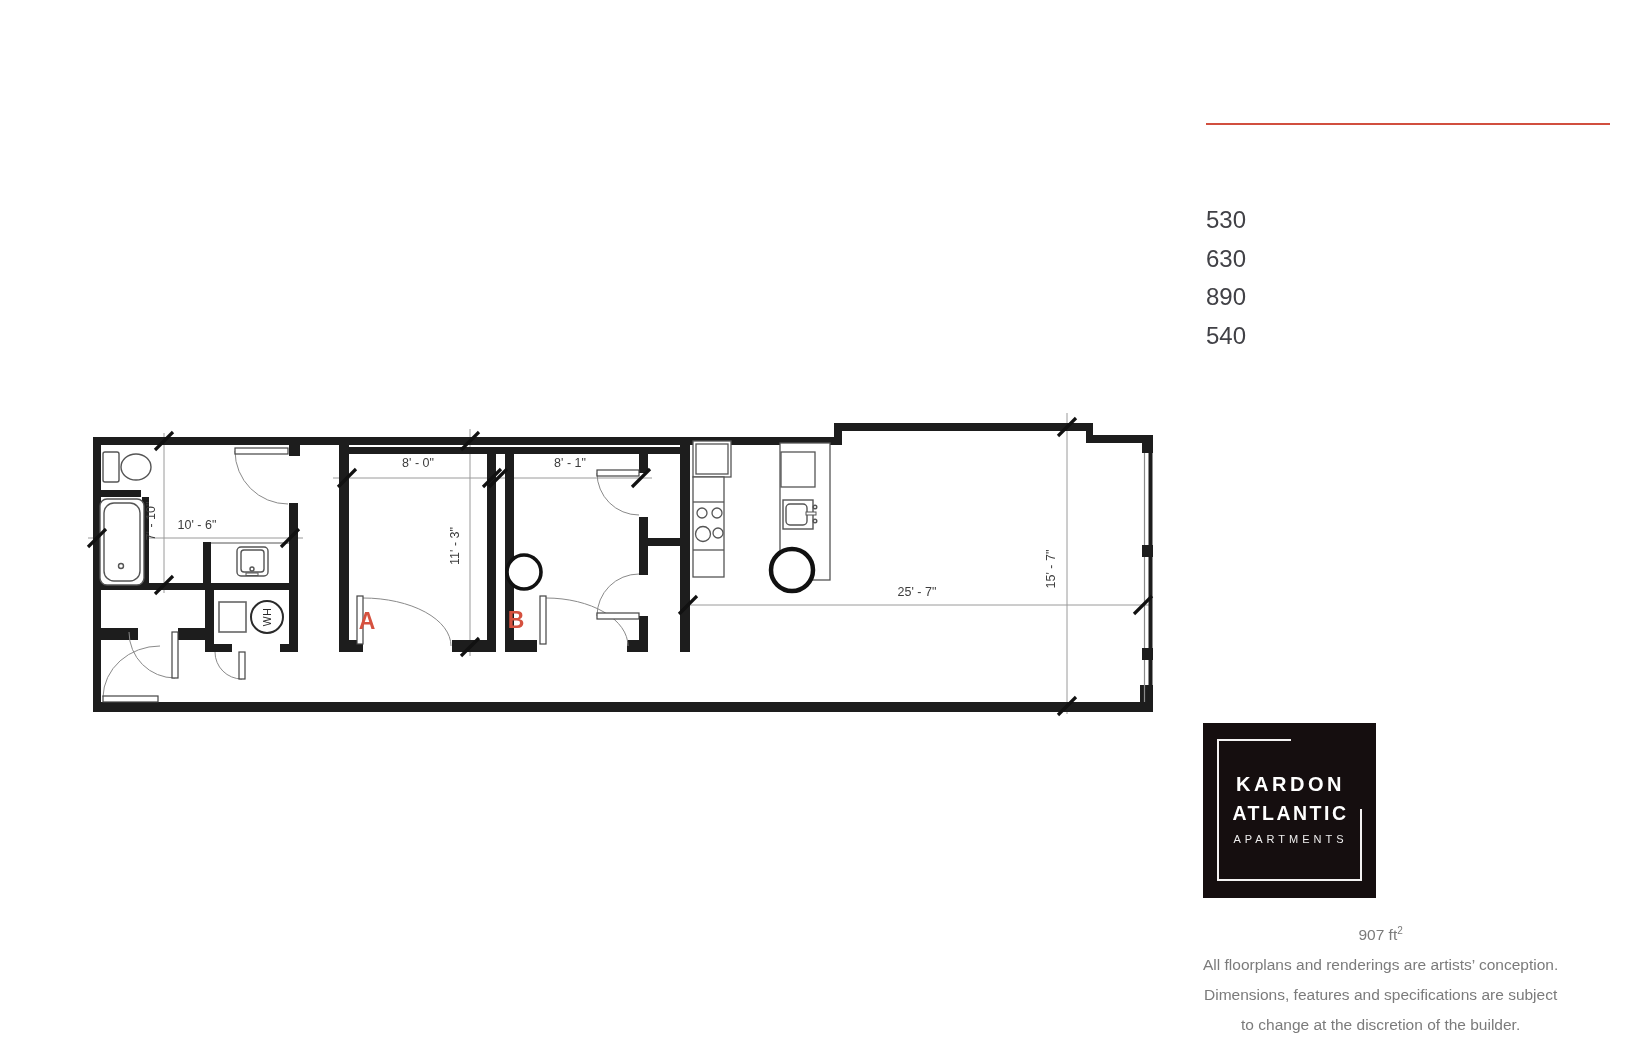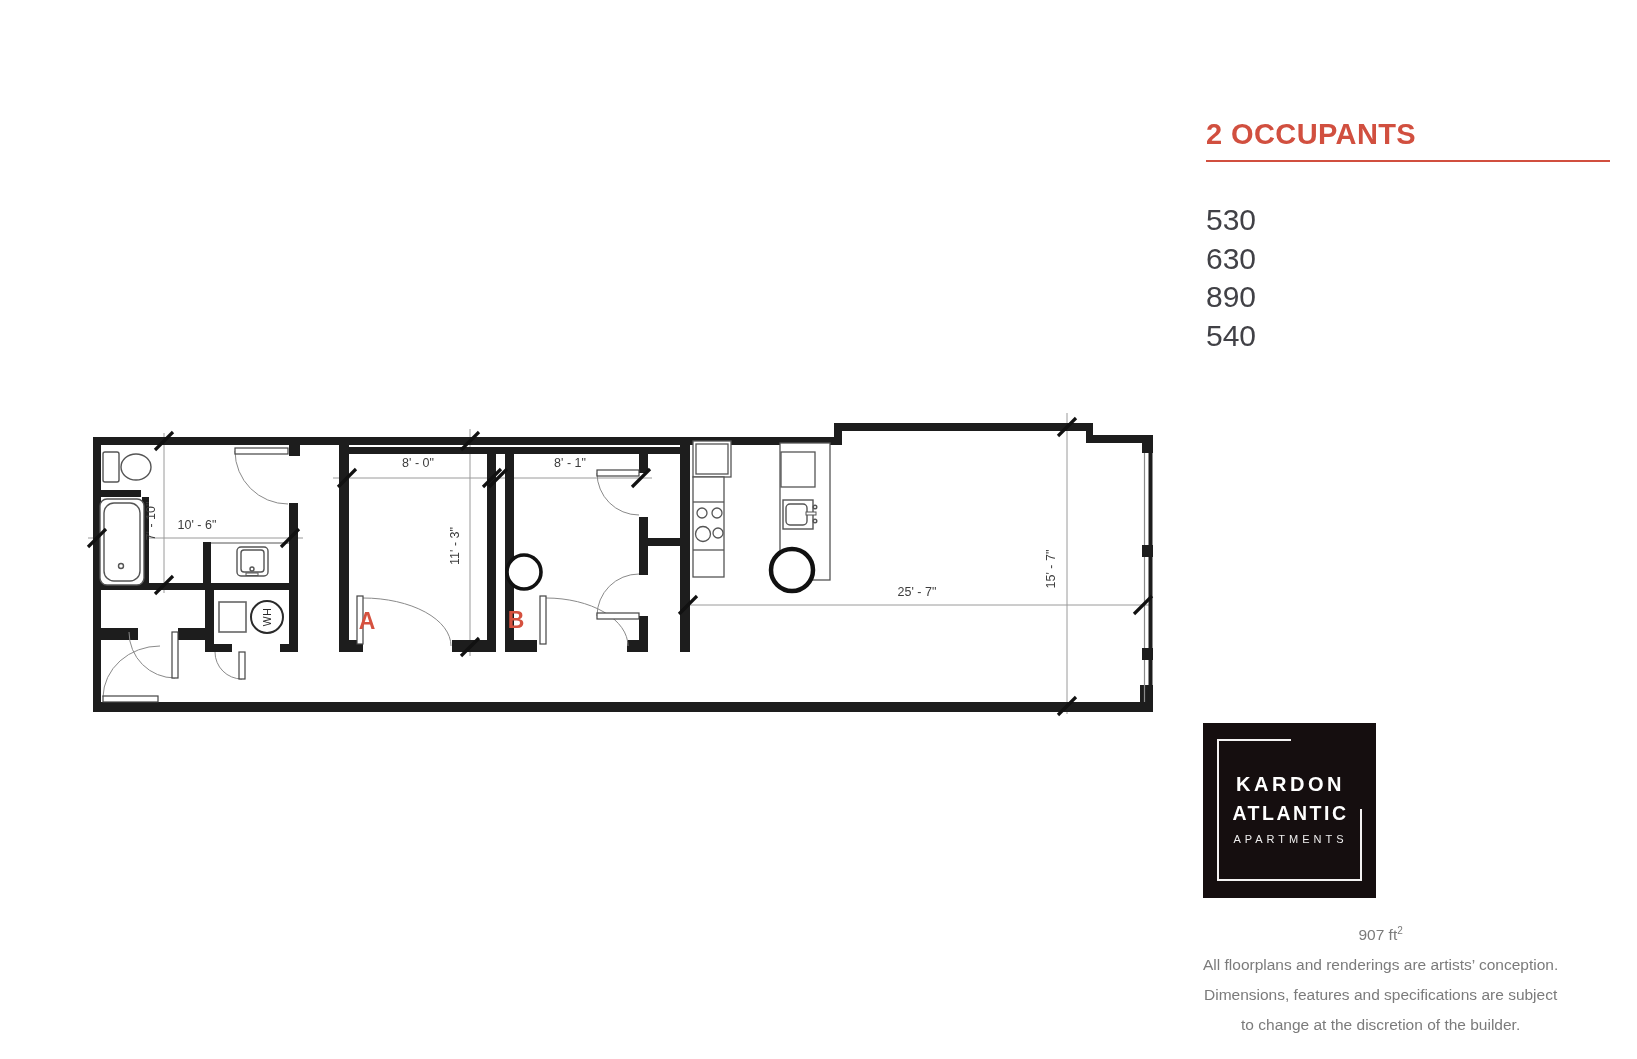--- a/index.html
+++ b/index.html
@@ -6,21 +6,21 @@
   #page{position:relative;width:1637px;height:1059px;background:#ffffff;overflow:hidden;
         font-family:"Liberation Sans", sans-serif;}
   #plan-svg{position:absolute;left:0;top:0;}
   .dim-text{font-size:12.5px;fill:#3c3c3c;font-family:"Liberation Sans",sans-serif;}
   .room-letter{font-size:23px;font-weight:bold;fill:#d5513f;font-family:"Liberation Sans",sans-serif;}
   .wh-text{font-size:10.5px;fill:#2a2a2a;font-family:"Liberation Sans",sans-serif;letter-spacing:0.5px;}
   #title-block{position:absolute;left:1206px;top:116px;width:406px;}
   #title-block .t-line{font-size:29px;font-weight:bold;color:#d14f3f;line-height:37px;letter-spacing:0.4px;}
   #title-underline{width:404px;height:2px;background:#d14f3f;margin-top:7px;}
   #units-block{position:absolute;left:1206px;top:201px;}
-  .unit-num{font-size:30px;color:#414146;line-height:38.5px;}
+  .unit-num{font-size:24px;color:#414146;line-height:38.5px;}
   #logo{position:absolute;left:1203px;top:723px;width:173px;height:175px;background:#150e0f;}
   .lf{position:absolute;background:#f4f2f2;}
   #lf-top{left:14px;top:16px;width:74px;height:2px;}
   #lf-left{left:14px;top:16px;width:2px;height:142px;}
   #lf-bottom{left:14px;top:156px;width:145px;height:2px;}
   #lf-right{left:157px;top:86px;width:2px;height:72px;}
   #logo-text{position:absolute;left:14px;right:12px;top:47px;text-align:center;color:#ffffff;}
   #logo-line1{font-size:20px;font-weight:bold;letter-spacing:3.5px;line-height:29px;}
   #logo-line2{font-size:19.5px;font-weight:bold;letter-spacing:2.5px;line-height:28px;}
   #logo-line3{font-size:11px;font-weight:normal;letter-spacing:4px;line-height:24px;color:#efeeee;}
@@ -188,21 +188,20 @@
     <text class="dim-text" transform="rotate(-90 459 546)" x="459" y="546" text-anchor="middle">11' - 3"</text>
     <text class="dim-text" x="570" y="467" text-anchor="middle">8' - 1"</text>
     <text class="dim-text" x="917" y="596" text-anchor="middle">25' - 7"</text>
     <text class="dim-text" transform="rotate(-90 1055 569)" x="1055" y="569" text-anchor="middle">15' - 7"</text>
 
     <text class="room-letter" x="367" y="629" text-anchor="middle">A</text>
     <text class="room-letter" x="516" y="628" text-anchor="middle">B</text>
   </svg>
 
   <div id="title-block">
-    <div class="t-line">2 OCCUPANTS</div>
     <div id="title-underline"></div>
   </div>
 
   <div id="units-block">
     <div class="unit-num">530</div>
     <div class="unit-num">630</div>
     <div class="unit-num">890</div>
     <div class="unit-num">540</div>
   </div>
 

